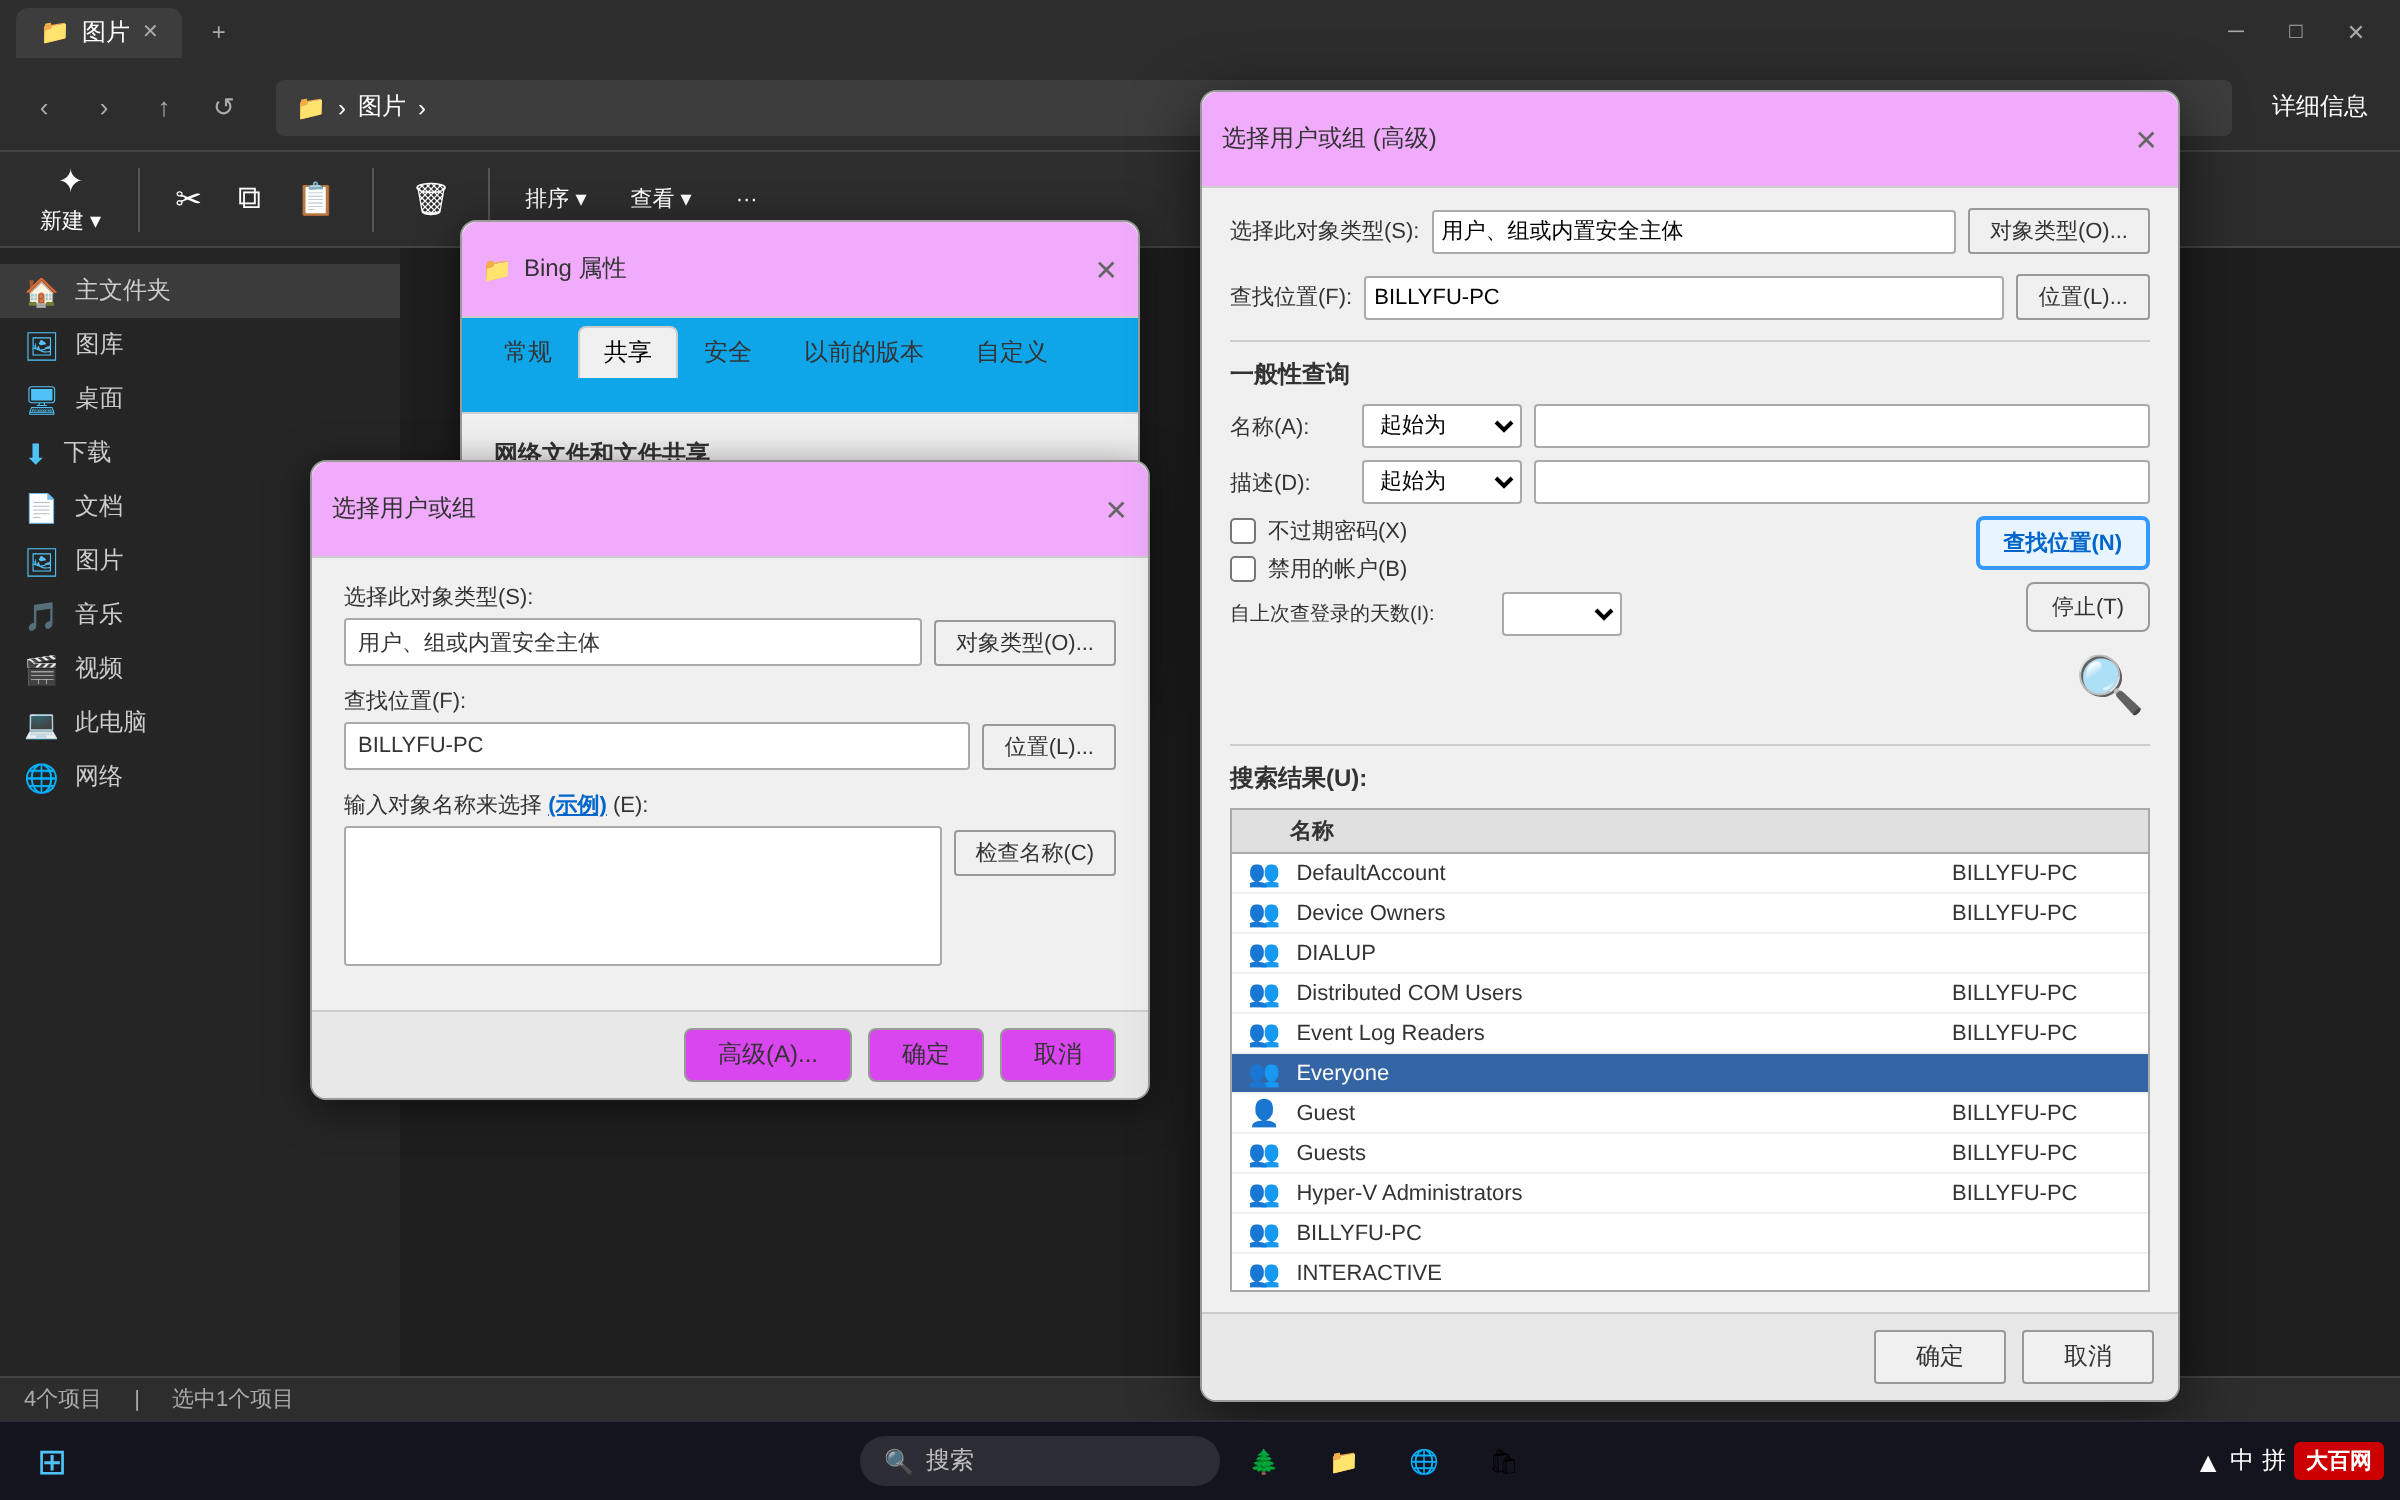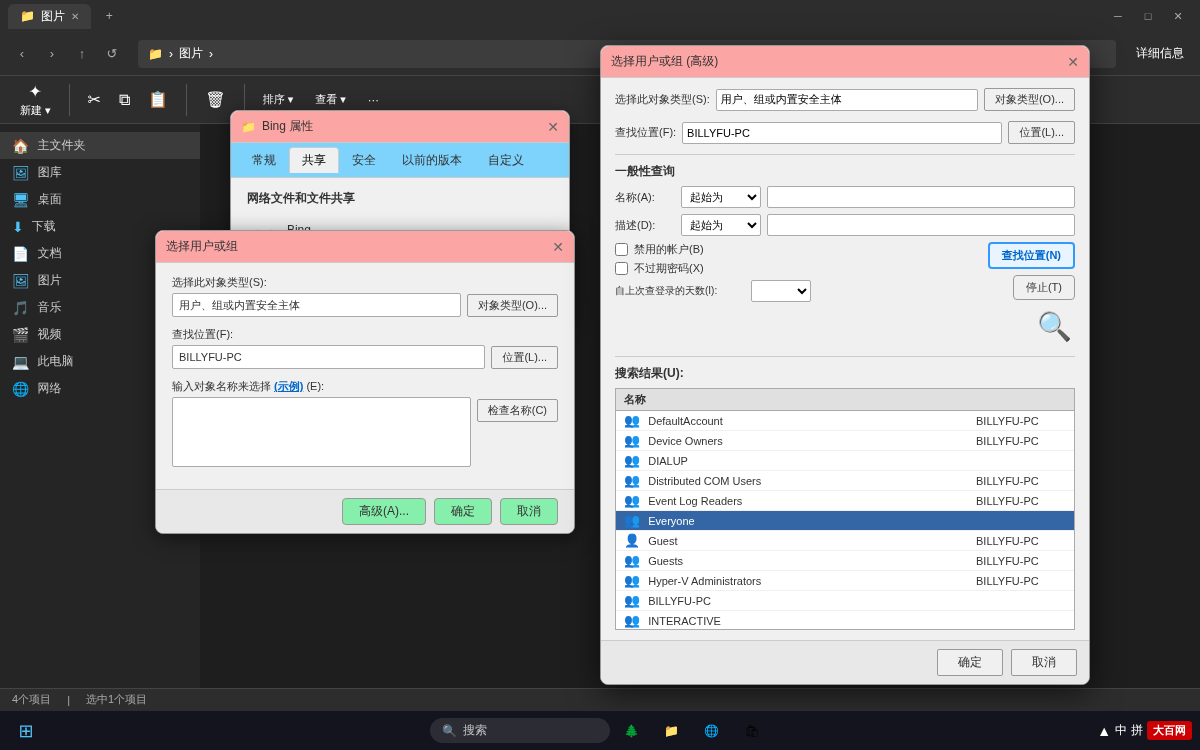--- a/index.html
+++ b/index.html
@@ -251,42 +251,42 @@
       left: 230px;
       width: 340px;
       background: #f0f0f0;
       border: 1px solid #999;
       border-radius: 8px;
       box-shadow: 0 4px 20px rgba(0,0,0,0.5);
       z-index: 200;
       overflow: hidden;
     }
     .dialog-title-bar {
-      height: 32px;
-      background: #fca5a5;
+      height: 48px;
+      background: #f0abfc;
       display: flex;
       align-items: center;
       padding: 0 10px;
       justify-content: space-between;
       border-bottom: 1px solid #ccc;
       border-radius: 8px 8px 0 0;
     }
     .dialog-title {
       font-size: 12px;
       color: #333;
       display: flex;
       align-items: center;
       gap: 6px;
     }
     .dialog-close { color: #666; cursor: pointer; font-size: 14px; }
     .dialog-tabs {
       display: flex;
       gap: 0;
-      background: #7dd3fc;
-      padding: 4px 8px 4px;
+      background: #0ea5e9;
+      padding: 4px 8px 17px;
       border-bottom: 1px solid #ccc;
     }
     .dialog-tab {
       padding: 4px 12px;
       font-size: 12px;
       color: #333;
       cursor: pointer;
       border: 1px solid transparent;
       border-bottom: none;
       border-radius: 4px 4px 0 0;
@@ -324,21 +324,21 @@
       padding: 8px 16px;
       background: #e8e8e8;
       border-top: 1px solid #ccc;
     }
     .dialog-btn {
       padding: 4px 16px;
       font-size: 12px;
       border: 1px solid #999;
       border-radius: 4px;
       cursor: pointer;
-      background: #86efac;
+      background: #d946ef;
       color: #333;
     }
 
     
     .select-user-dialog {
       position: absolute;
       top: 230px;
       left: 155px;
       width: 420px;
       background: #f0f0f0;
@@ -477,20 +477,21 @@
       border: 1px solid #aaa;
       border-bottom: none;
       font-size: 11px;
       font-weight: bold;
       color: #333;
     }
     .adv-results-col {
       padding: 3px 8px;
       border-right: 1px solid #aaa;
       flex: 1;
+      margin-left: 21px;
     }
     .adv-results-col:last-child { border-right: none; }
     .adv-results-list {
       border: 1px solid #aaa;
       height: 220px;
       overflow-y: auto;
       background: #fff;
     }
     .adv-result-row {
       display: flex;
@@ -802,25 +803,25 @@
         <span class="adv-label">描述(D):</span>
         <select class="adv-select">
           <option>起始为</option>
         </select>
         <input class="adv-input" style="">
       </div>
       <div style="display:flex; justify-content:flex-end; gap:8px; align-items:flex-start; margin-top:6px;">
         <div style="flex:1;">
           <div class="adv-checkbox-row">
             <input type="checkbox" style="">
-            <span>禁用的帐户(B)</span>
+            <span>不过期密码(X)</span>
           </div>
           <div class="adv-checkbox-row">
             <input type="checkbox" style="">
-            <span>不过期密码(X)</span>
+            <span>禁用的帐户(B)</span>
           </div>
           <div class="adv-row" style="margin-top:4px;">
             <span class="adv-label" style="min-width:130px; font-size:10px;">自上次查登录的天数(I):</span>
             <select class="adv-select" style="min-width:60px;">
               <option></option>
             </select>
           </div>
         </div>
         <div style="display:flex; flex-direction:column; gap:6px; align-items:flex-end;">
           <button class="search-now-btn">查找位置(N)</button>

